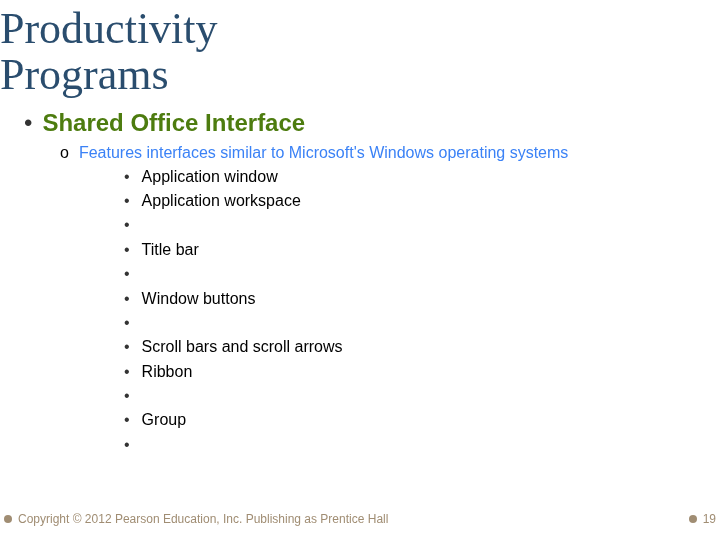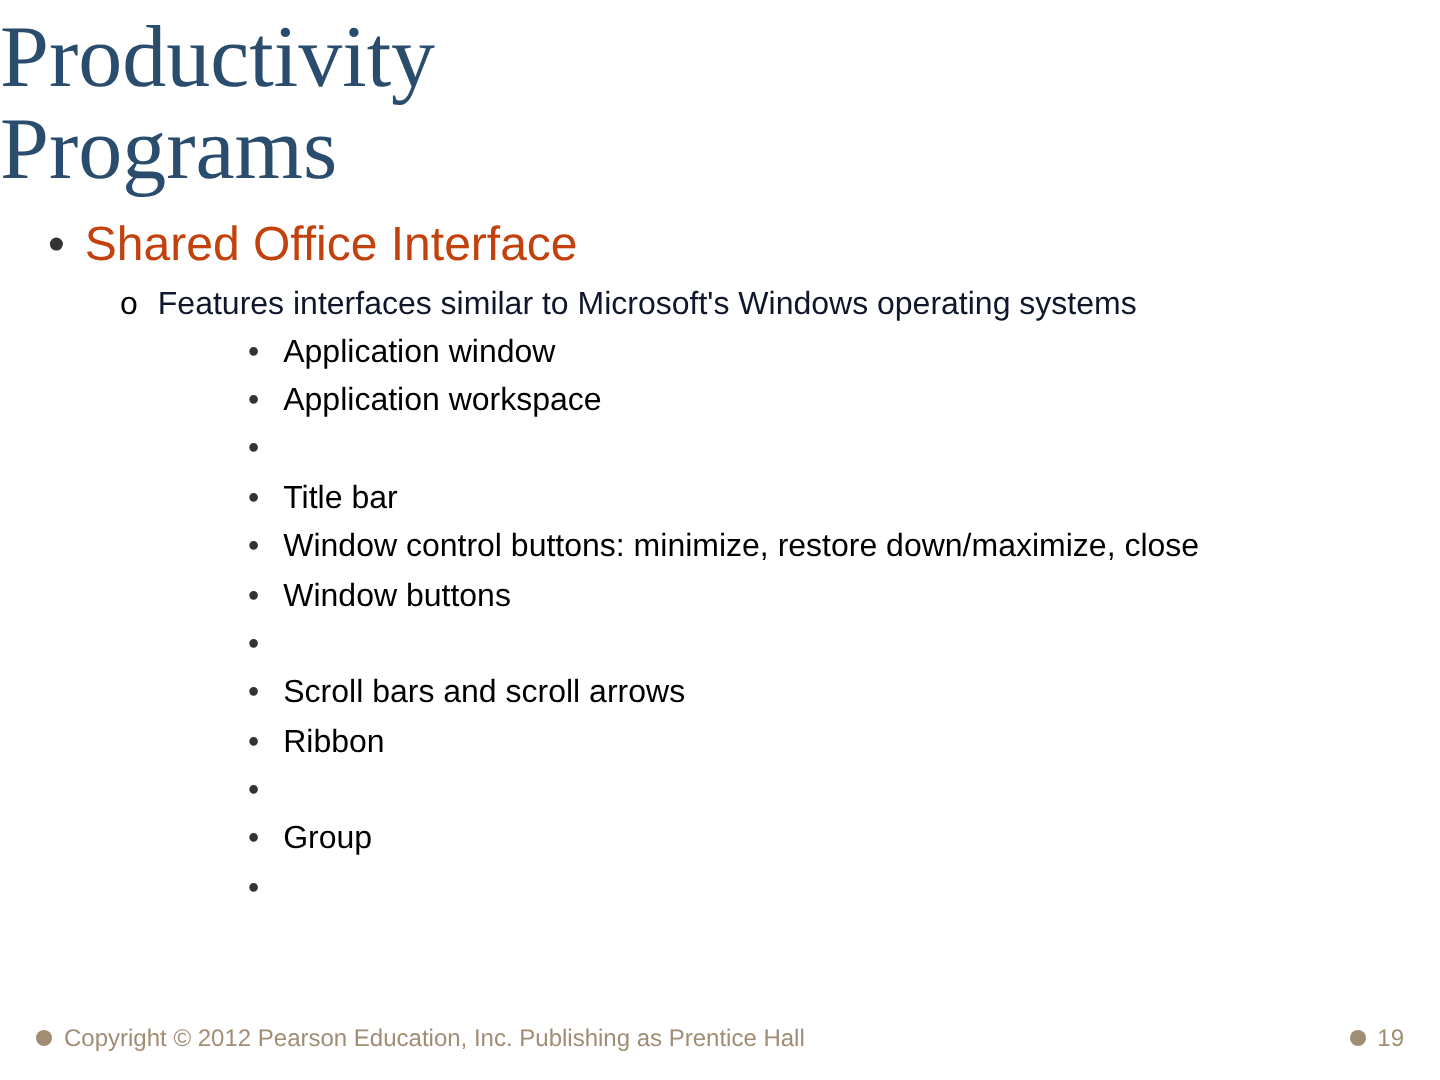--- a/index.html
+++ b/index.html
@@ -28,39 +28,39 @@
   }
   .l1-bullet {
     font-size: 24px;
     color: #333;
     margin-right: 10px;
     line-height: 1.1;
     flex-shrink: 0;
   }
   .l1-text {
     font-size: 24px;
-    font-weight: 400;
-    color: #c2410c;
+    font-weight: 700;
+    color: #4d7c0f;
     line-height: 1.1;
   }
   .l2 {
     display: flex;
     margin-left: 36px;
     margin-bottom: 2px;
   }
   .l2-bullet {
     font-size: 16px;
     color: #000;
     margin-right: 10px;
     line-height: 1.3;
     flex-shrink: 0;
   }
   .l2-text {
     font-size: 16px;
-    color: #0f172a;
+    color: #3b82f6;
     line-height: 1.3;
   }
   .l3 {
     display: flex;
     margin-left: 100px;
     margin-bottom: 2px;
   }
   .l3-bullet {
     font-size: 16px;
     color: #333;
@@ -71,21 +71,21 @@
   .l3-text {
     font-size: 16px;
     color: #000000;
     line-height: 1.4;
   }
   .footer {
     position: absolute;
     bottom: 14px;
     left: 0;
     width: 100%;
-    padding: 0 18px;
+    padding: 0 4px;
     display: flex;
     justify-content: space-between;
     align-items: center;
     font-size: 12px;
     color: #a08d73;
   }
   .foot-left, .foot-right {
     display: flex;
     align-items: center;
   }
@@ -126,21 +126,20 @@
       </div>
       <div class="l3">
         <span class="l3-bullet">•</span>
       </div>
       <div class="l3">
         <span class="l3-bullet">•</span>
         <span class="l3-text">Title bar</span>
       </div>
       <div class="l3">
         <span class="l3-bullet">•</span>
-        <span class="l3-text">Window control buttons: minimize, restore down/maximize, close</span>
       </div>
       <div class="l3">
         <span class="l3-bullet">•</span>
         <span class="l3-text">Window buttons</span>
       </div>
       <div class="l3">
         <span class="l3-bullet">•</span>
       </div>
       <div class="l3">
         <span class="l3-bullet">•</span>

